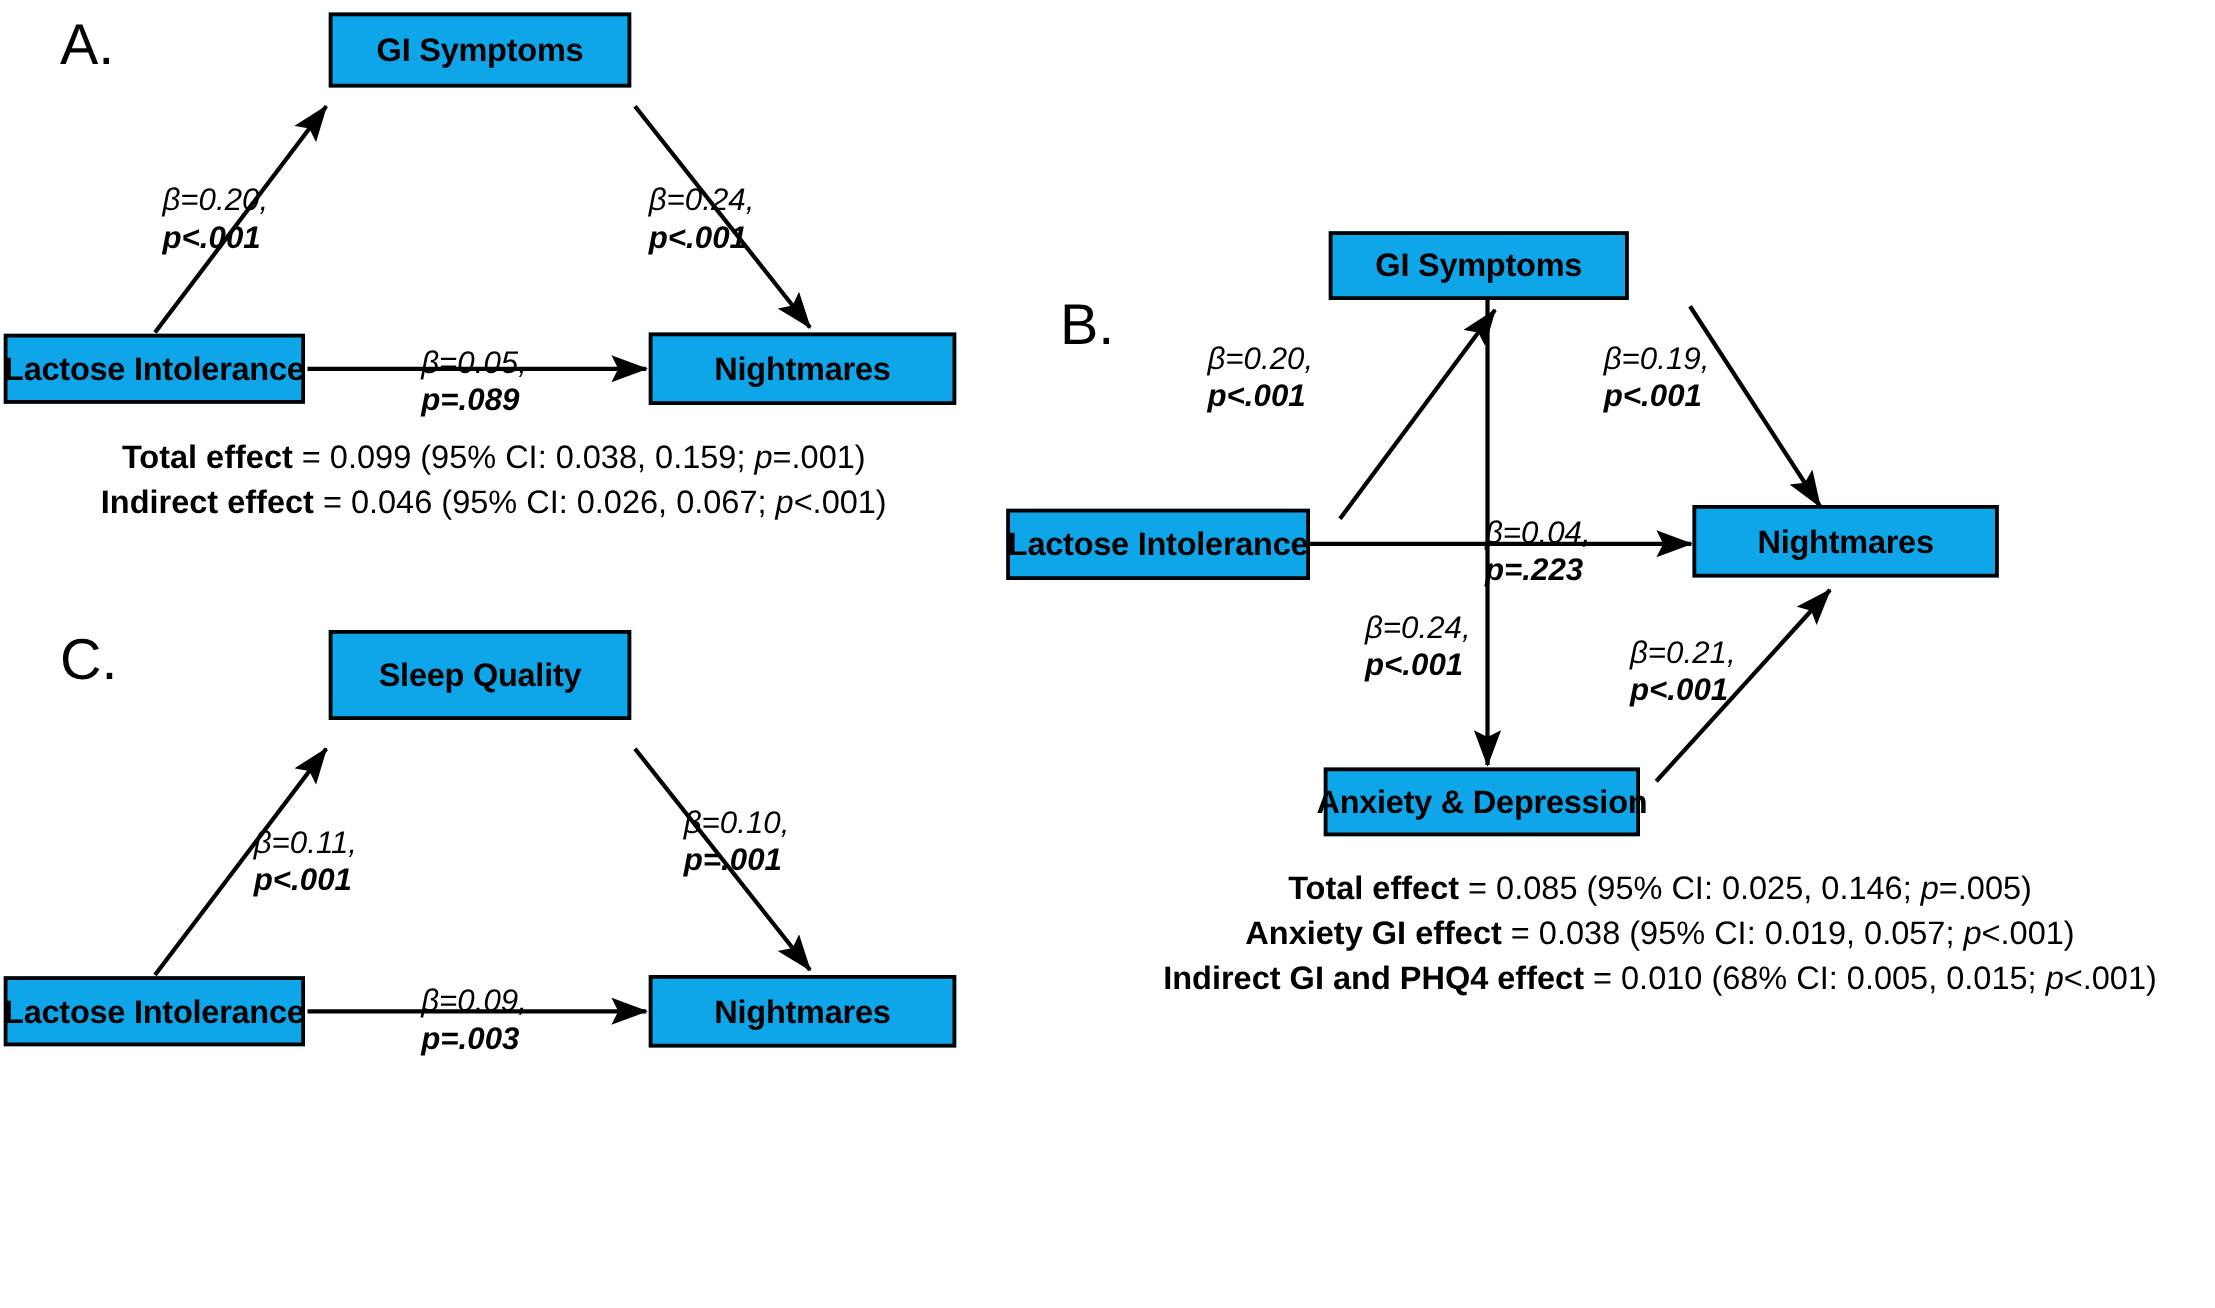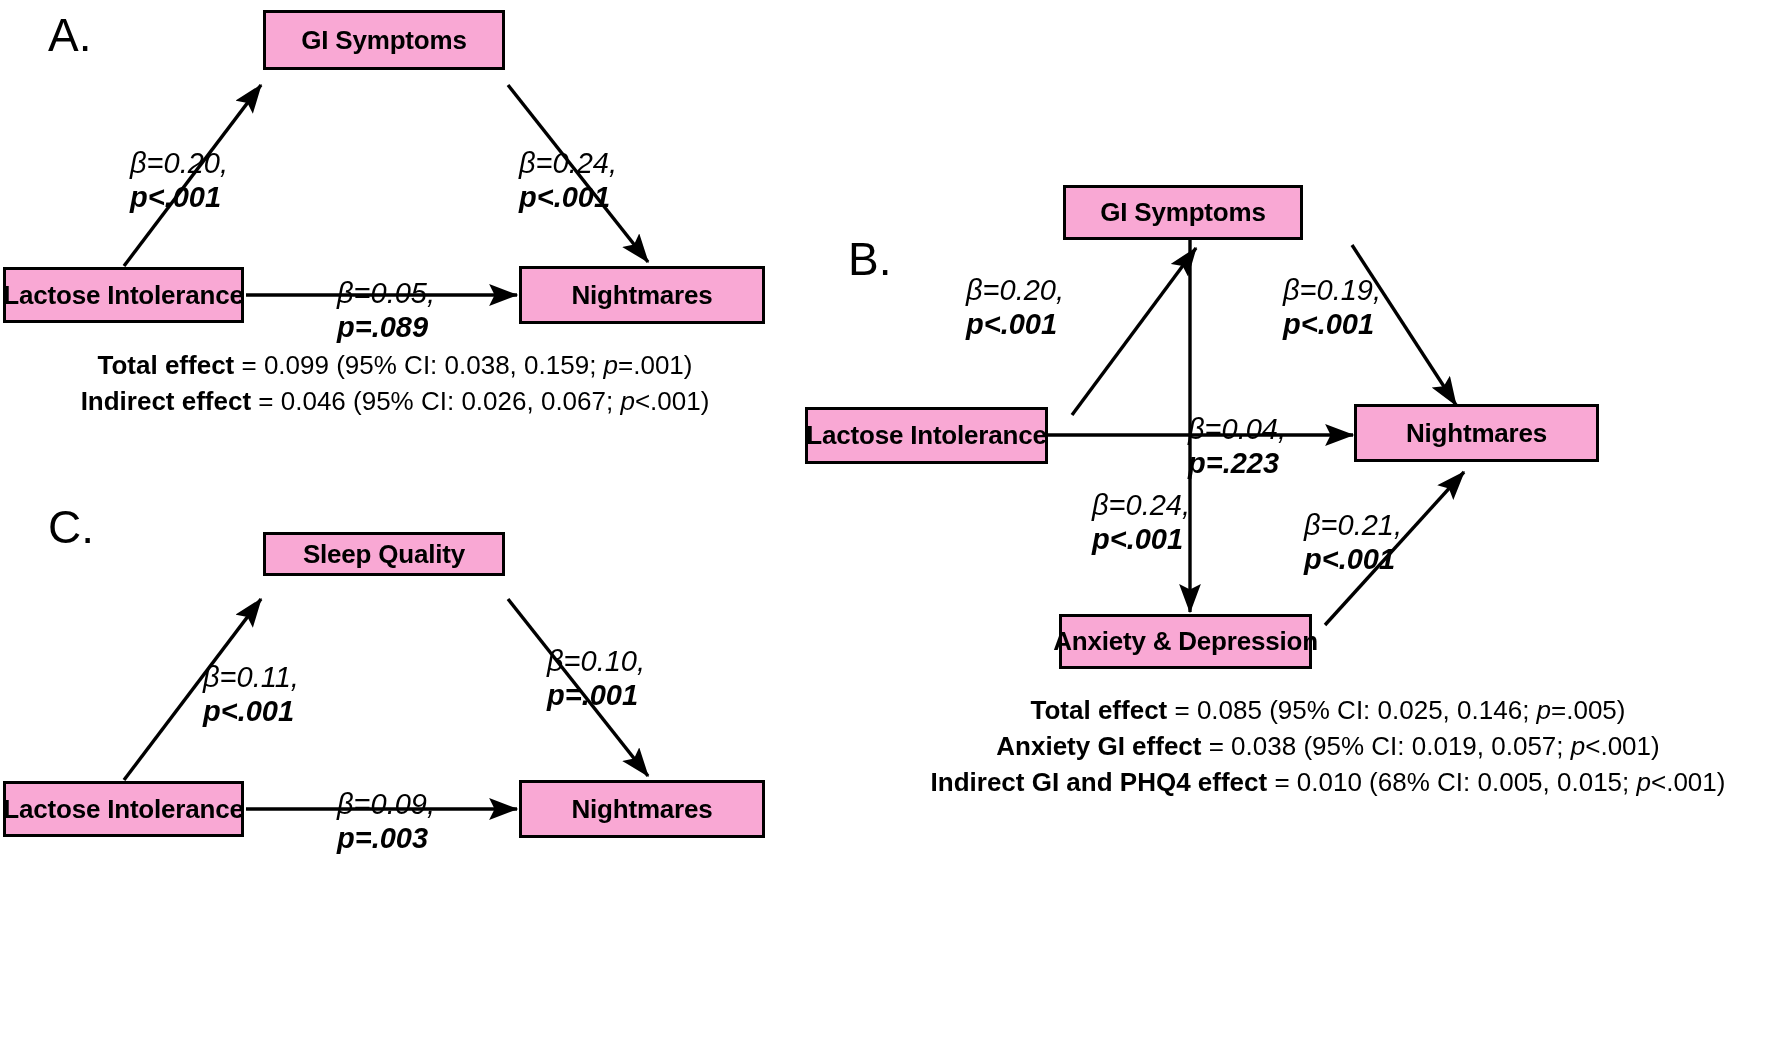--- a/index.html
+++ b/index.html
@@ -21,39 +21,39 @@
     left: 0;
     top: 0;
     width: 1772px;
     height: 1046px;
     pointer-events: none;
   }
   .node {
     position: absolute;
     box-sizing: border-box;
     border: 3px solid #000000;
-    background: #f9a8d4;
+    background: #0ea5e9;
     display: flex;
     align-items: center;
     justify-content: center;
     font-weight: bold;
     font-size: 26px;
     letter-spacing: -0.2px;
     text-align: center;
     white-space: nowrap;
   }
   .panel-label {
     position: absolute;
     font-size: 46px;
     font-weight: normal;
     letter-spacing: 0px;
   }
   .edge-label {
     position: absolute;
-    font-size: 29px;
+    font-size: 25px;
     line-height: 1.18;
     white-space: nowrap;
   }
   .edge-label .beta {
     font-style: italic;
   }
   .edge-label .pv {
     font-style: italic;
     font-weight: bold;
   }
@@ -176,21 +176,21 @@
     <span class="caption-line">
       <span class="lbl">Anxiety GI effect</span><span> = 0.038 (95% CI: 0.019, 0.057; </span><span class="pit">p</span><span>&lt;.001)</span>
     </span>
     <span class="caption-line">
       <span class="lbl">Indirect GI and PHQ4 effect</span><span> = 0.010 (68% CI: 0.005, 0.015; </span><span class="pit">p</span><span>&lt;.001)</span>
     </span>
   </div>
 
   <div class="panel-label" style="left:48px; top:500px;">C.</div>
 
-  <div class="node" style="left:263px; top:532px; width:242px; height:44px;">Sleep Quality</div>
+  <div class="node" style="left:263px; top:504px; width:242px; height:72px;">Sleep Quality</div>
   <div class="node" style="left:3px; top:781px; width:241px; height:56px;">Lactose Intolerance</div>
   <div class="node" style="left:519px; top:780px; width:246px; height:58px;">Nightmares</div>
 
   <div class="edge-label" style="left:183px; top:660px;margin-left:20px;">
     <span class="beta">β=0.11,</span><br>
     <span class="pv">p&lt;.001</span>
   </div>
 
   <div class="edge-label" style="left:519px; top:644px;margin-left:28px;">
     <span class="beta">β=0.10,</span><br>

